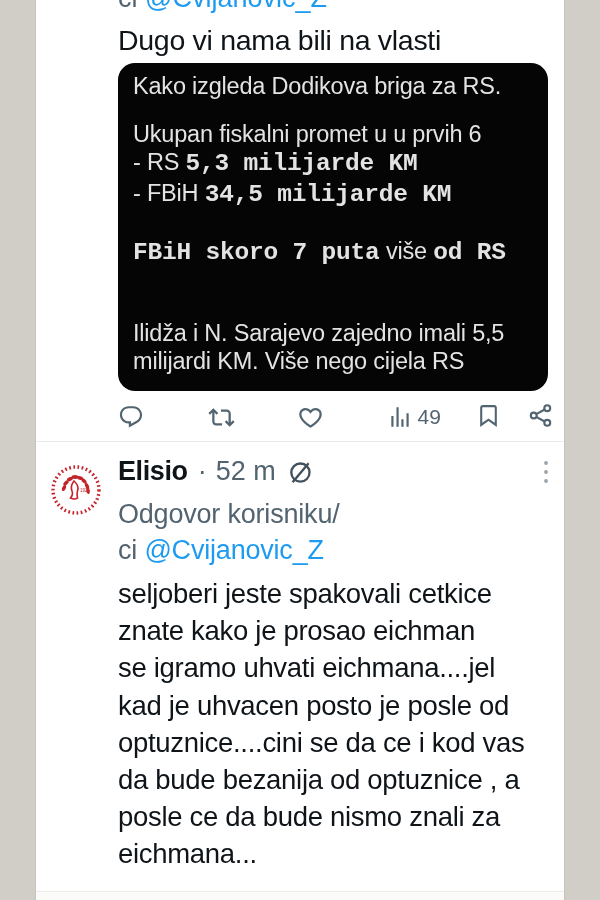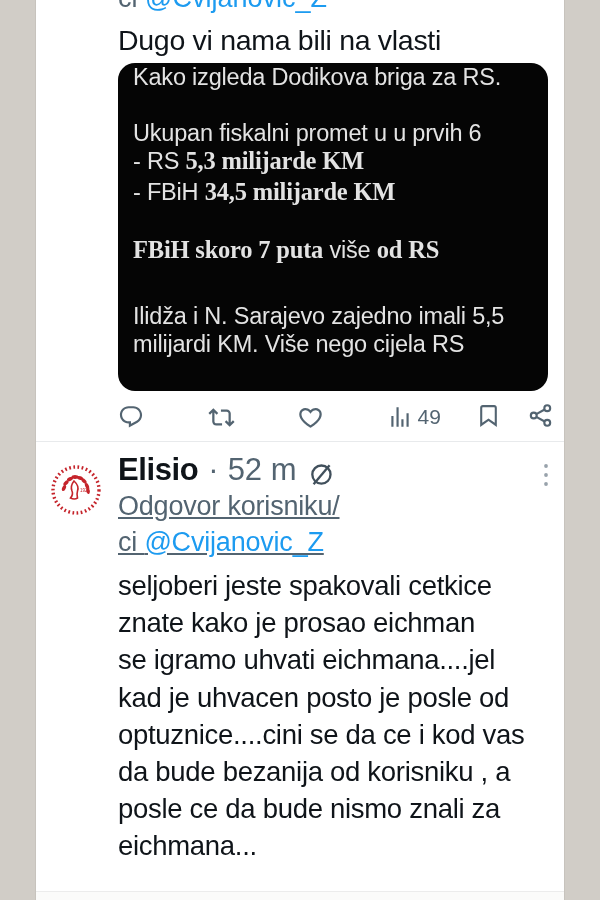--- a/index.html
+++ b/index.html
@@ -14,47 +14,47 @@
   .t1{padding-left:83px;}
   .cutoff{height:13px;overflow:hidden;}
   .cutoff-inner{font-size:27px;line-height:30px;margin-top:-17px;color:#536471;white-space:nowrap;}
   .mention{color:#1d9bf0;text-decoration:none;cursor:pointer;}
   .t1-text{font-size:28.5px;color:#0f1419;margin-top:7px;letter-spacing:-0.3px;line-height:40px;}
 
   .card{margin-top:3px;width:430px;height:328px;background:#050505;border-radius:17px;
         padding:0 15px;box-sizing:border-box;overflow:hidden;color:#e3e3e3;
         font-size:23.5px;cursor:pointer;}
   .cl{height:28px;line-height:28px;white-space:nowrap;letter-spacing:-0.2px;}
-  .cl1{margin-top:0;}
-  .cl2a{margin-top:28px;}
+  .cl1{margin-top:9px;}
+  .cl2a{margin-top:20px;}
   .cl3{margin-top:3px;}
   .cl5{margin-top:30px;}
-  .cl6{margin-top:38px;}
-  .sb{font-family:Liberation Serif, serif;font-weight:700;font-size:24.5px;}
+  .cl6{margin-top:54px;}
+  .sb{font-family:Liberation Mono, monospace;font-weight:700;font-size:24.5px;}
 
   .actions{display:flex;align-items:center;margin-top:11px;width:436px;height:30px;}
   .act{flex:1;display:flex;align-items:center;cursor:pointer;}
   .act svg{display:block;}
   .views-num{font-size:21px;color:#536471;margin-left:5px;line-height:26px;}
   .act-end{display:flex;align-items:center;gap:26px;}
 
   .divider{height:1px;background:#e8eaec;margin-top:9px;}
 
   
   .t2{position:relative;padding:13px 0 0 83px;}
   .avatar{position:absolute;left:12px;top:19px;width:58px;height:58px;border-radius:50%;
           overflow:hidden;background:#fff;cursor:pointer;}
-  .t2-head{display:flex;align-items:flex-end;font-size:31px;height:33px;padding-right:16px;}
+  .t2-head{display:flex;align-items:center;font-size:27px;height:33px;padding-right:16px;}
   .name{font-weight:700;color:#0f1419;letter-spacing:-0.4px;}
   .handle{color:#536471;margin-left:8px;white-space:nowrap;}
   .sep{color:#536471;margin-left:10px;}
   .time{color:#536471;margin-left:9px;white-space:nowrap;}
   .slashwrap{margin-left:11px;display:flex;align-items:center;}
   .more{margin-left:auto;background:none;border:none;padding:0;cursor:pointer;display:flex;align-items:center;}
-  .reply-ctx{font-size:27px;line-height:35.5px;color:#536471;margin-top:1px;letter-spacing:-0.2px;text-decoration:underline;}
+  .reply-ctx{font-size:27px;line-height:35.5px;color:#536471;margin-top:9px;letter-spacing:-0.2px;}
   .t2-body{margin-top:7px;font-size:27.5px;line-height:37.2px;color:#0f1419;letter-spacing:-0.3px;}
   .t2-body div{white-space:nowrap;}
 
   .bottom-div{position:absolute;left:35px;width:529px;top:891px;height:1px;background:#ececec;z-index:4;}
   .bottom-strip{position:absolute;left:35px;width:529px;top:892px;bottom:0;background:#fbfbfa;z-index:3;}
 </style>
 </head>
 <body>
 
 <div class="stage">
@@ -170,21 +170,21 @@
         <div>Odgovor korisniku/</div>
         <div><span>ci </span><a class="mention">@Cvijanovic_Z</a></div>
       </div>
 
       <div class="t2-body">
         <div>seljoberi jeste spakovali cetkice</div>
         <div>znate kako je prosao eichman</div>
         <div>se igramo uhvati eichmana....jel</div>
         <div>kad je uhvacen posto je posle od</div>
         <div>optuznice....cini se da ce i kod vas</div>
-        <div>da bude bezanija od korisniku , a</div>
+        <div>da bude bezanija od optuznice , a</div>
         <div>posle ce da bude nismo znali za</div>
         <div>eichmana...</div>
       </div>
     </article>
   </div>
 
   <div class="bottom-strip"></div>
   <div class="bottom-div"></div>
 </div>
 

